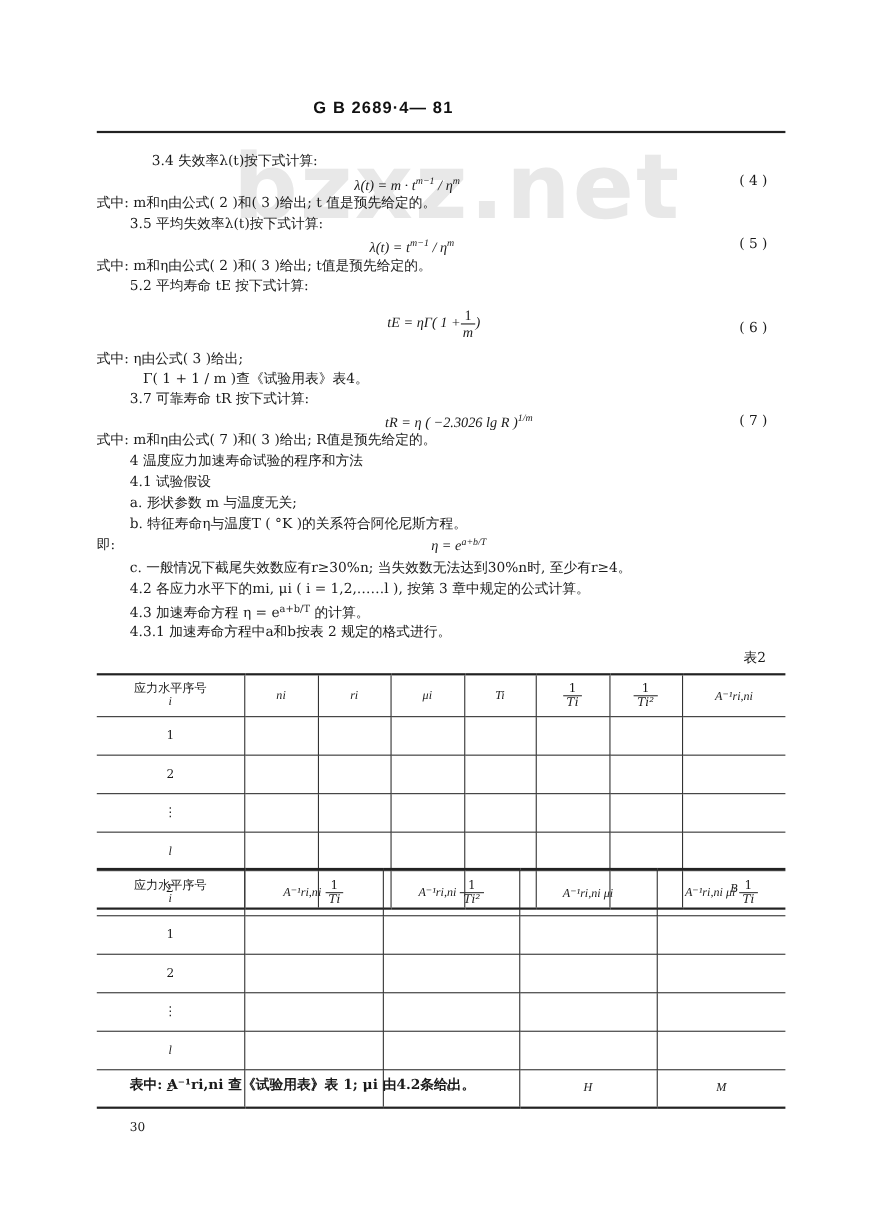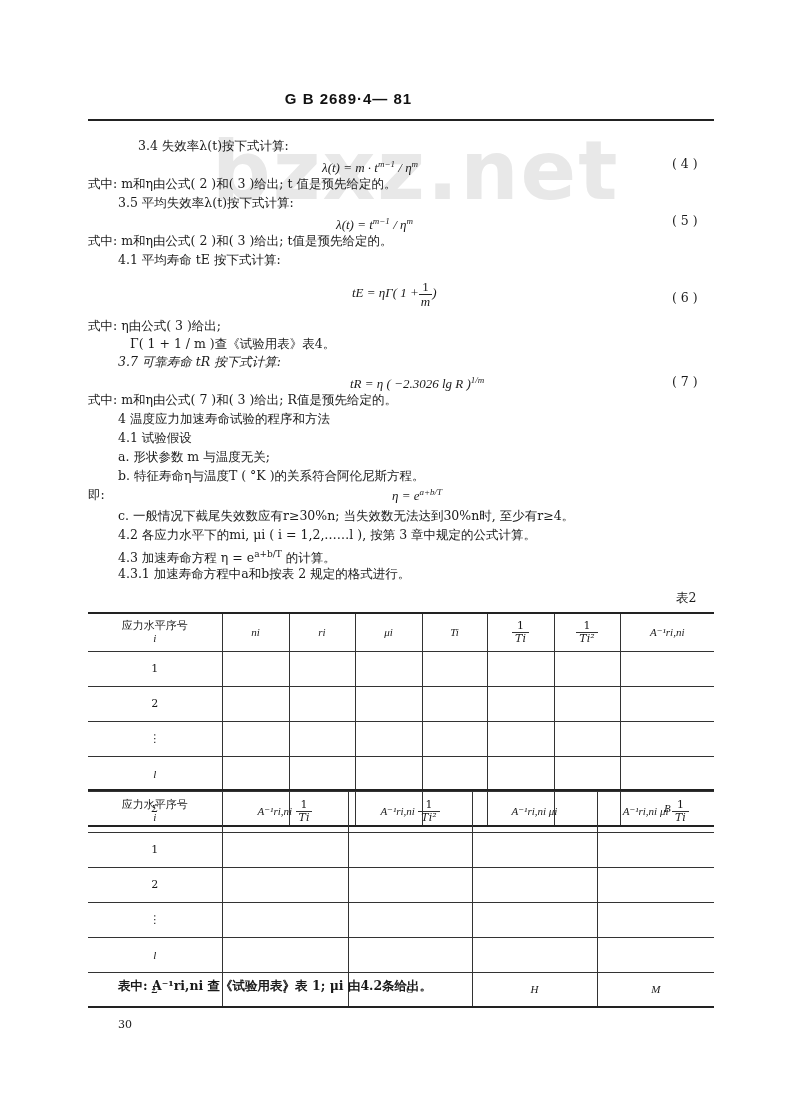--- a/index.html
+++ b/index.html
@@ -41,27 +41,27 @@
 <div class="abs line" style="left:118px; top:138px;margin-left:20px;">3.4 失效率λ(t)按下式计算:</div>
 <div class="abs eq" style="left:322px; top:156px;"><span>λ(t) = m · t</span><sup>m−1</sup><span> / η</span><sup>m</sup></div>
 <div class="abs eqno" style="top:156px;">( 4 )</div>
 <div class="abs line" style="left:88px; top:176px;">式中: m和η由公式( 2 )和( 3 )给出; t 值是预先给定的。</div>
 
 <div class="abs line" style="left:118px; top:195px;">3.5 平均失效率λ(t)按下式计算:</div>
 <div class="abs eq" style="left:336px; top:213px;"><span>λ(t) = t</span><sup>m−1</sup><span> / η</span><sup>m</sup></div>
 <div class="abs eqno" style="top:213px;">( 5 )</div>
 <div class="abs line" style="left:88px; top:233px;">式中: m和η由公式( 2 )和( 3 )给出; t值是预先给定的。</div>
 
-<div class="abs line" style="left:118px; top:252px;">4.1 平均寿命 tE 按下式计算:</div>
+<div class="abs line" style="left:118px; top:252px;">5.2 平均寿命 tE 按下式计算:</div>
 <div class="abs eq" style="left:352px; top:280px;"><span>tE = ηΓ( 1 +</span><span class="frac"><span class="n">1</span><span class="d">m</span></span><span>)</span></div>
 <div class="abs eqno" style="top:290px;">( 6 )</div>
 <div class="abs line" style="left:88px; top:318px;">式中: η由公式( 3 )给出;</div>
 <div class="abs line" style="left:130px; top:336px;">Γ( 1 + 1 / m )查《试验用表》表4。</div>
 
-<div class="abs line" style="left:118px; top:354px;font-style:italic;">3.7 可靠寿命 tR 按下式计算:</div>
+<div class="abs line" style="left:118px; top:354px;">3.7 可靠寿命 tR 按下式计算:</div>
 <div class="abs eq" style="left:350px; top:372px;"><span>tR = η ( −2.3026 lg R )</span><sup>1/m</sup></div>
 <div class="abs eqno" style="top:374px;">( 7 )</div>
 <div class="abs line" style="left:88px; top:392px;">式中: m和η由公式( 7 )和( 3 )给出; R值是预先给定的。</div>
 
 <div class="abs line" style="left:118px; top:411px;">4 温度应力加速寿命试验的程序和方法</div>
 <div class="abs line" style="left:118px; top:430px;">4.1 试验假设</div>
 <div class="abs line" style="left:118px; top:449px;">a. 形状参数 m 与温度无关;</div>
 <div class="abs line" style="left:118px; top:468px;">b. 特征寿命η与温度T ( °K )的关系符合阿伦尼斯方程。</div>
 <div class="abs line" style="left:88px; top:487px;">即:</div>
 <div class="abs eq" style="left:392px; top:484px;"><span>η = e</span><sup>a+b/T</sup></div>

